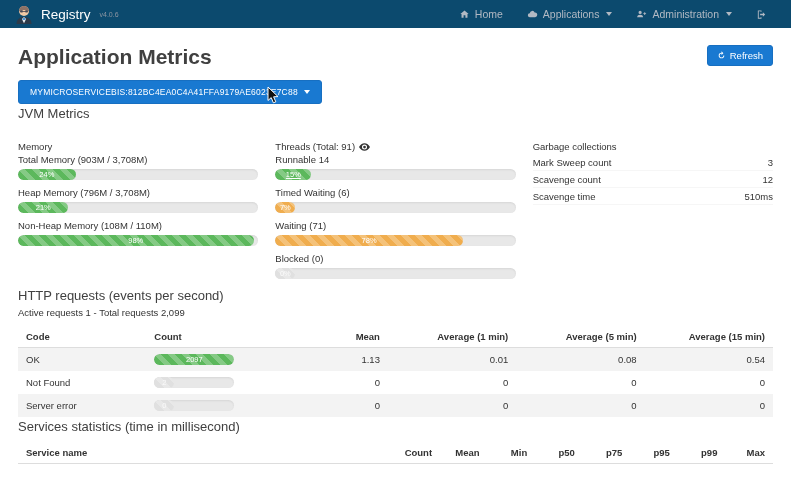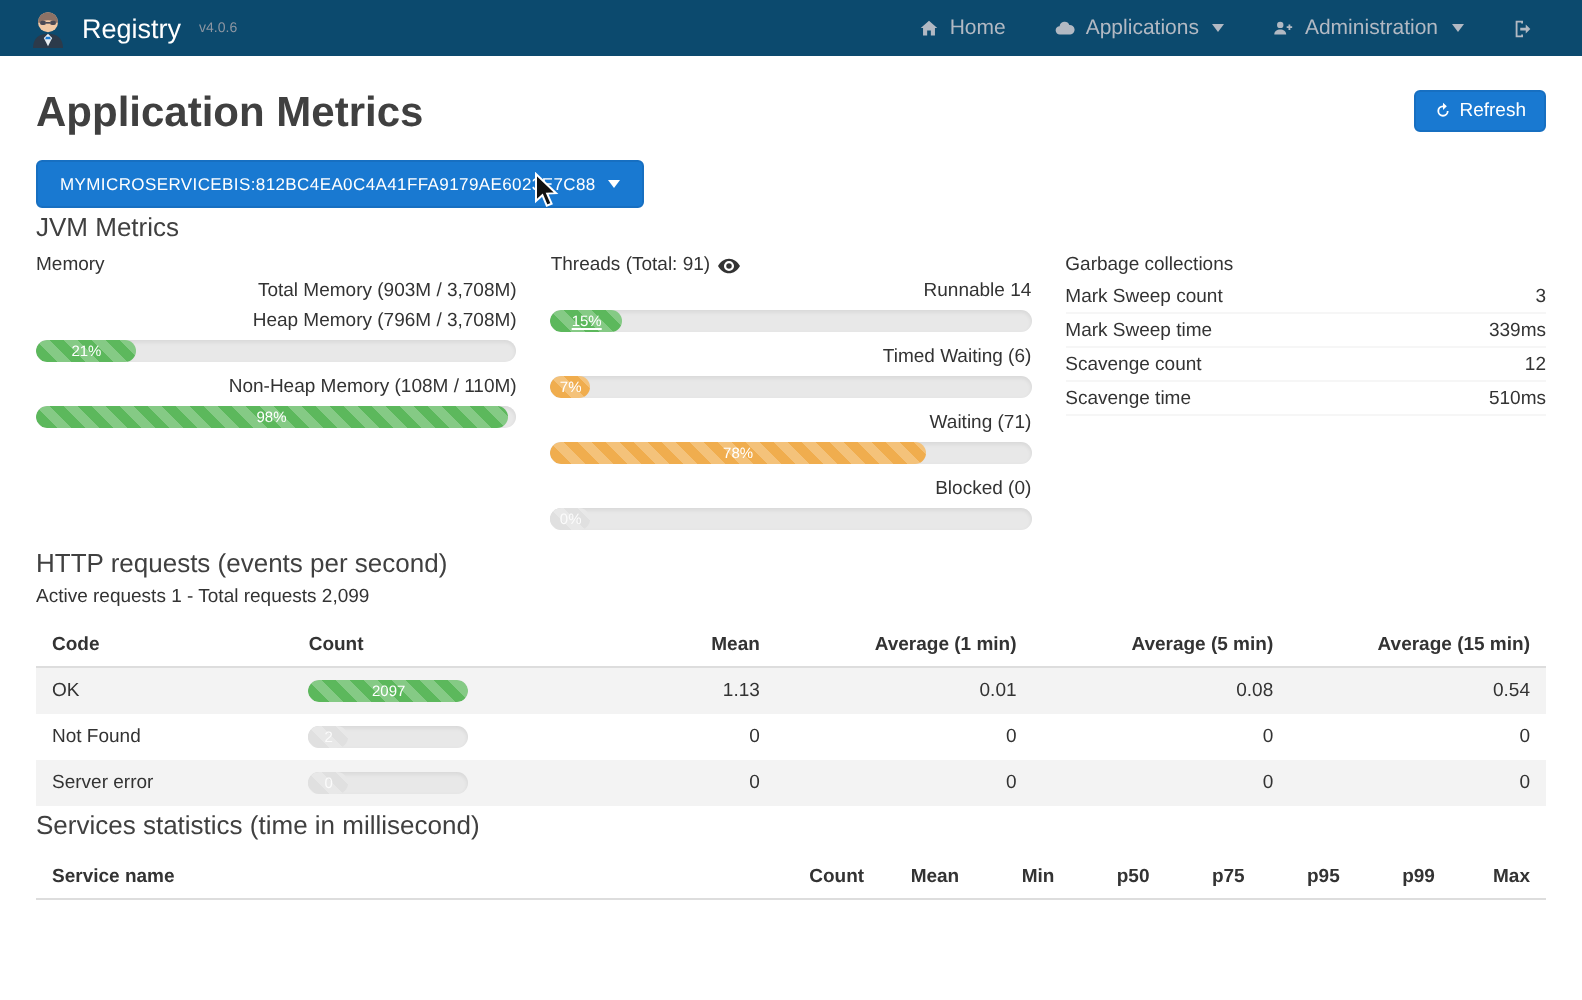--- a/index.html
+++ b/index.html
@@ -40,21 +40,21 @@
   }
   .btn-refresh svg { width:9px; height:9px; fill:#fff; }
   .btn-instance {
     margin-top:11px; background:#1979d1; border:1px solid #176fc1; color:#fff;
     border-radius:3px; font-size:8.5px; padding:6px 11px; display:flex;
     align-items:center; cursor:pointer; font-family:inherit; letter-spacing:.2px;
   }
   .btn-instance .caret { border-top-color:#fff; margin-left:6px; }
   h3 { font-size:13px; font-weight:400; color:#404040; margin-top:2px; }
   
-  .jvm-row { display:flex; gap:17px; margin-top:6px;text-align:right; }
+  .jvm-row { display:flex; gap:17px; margin-top:20px; }
   .jvm-col { flex:1; min-width:0; }
   .col-title { font-size:9.5px; color:#333; margin-bottom:2px; display:flex; align-items:center; gap:4px; }
   .col-title svg { width:11px; height:8px; fill:#333; cursor:pointer; }
   .bar-label { font-size:9.5px; color:#333; margin:2px 0 4px 0; }
   .progress {
     height:11px; background:#e8e8e8; border-radius:7px; overflow:hidden;
     box-shadow:inset 0 1px 2px rgba(0,0,0,.08); margin-bottom:7px;
   }
   .progress-bar {
     height:100%; border-radius:7px; display:flex; align-items:center; justify-content:center;
@@ -145,20 +145,23 @@
     <span class="caret"></span>
   </button>
 
   <h3>JVM Metrics</h3>
 
   <div class="jvm-row">
     <div class="jvm-col">
       <div class="col-title">Memory</div>
       <div id="memory-bars">
           <div class="bar-label">Total Memory (903M / 3,708M)</div>
+          <div class="progress">
+            <div class="progress-bar pb-green" style="width: 24%;">24%</div>
+          </div>
           <div class="bar-label">Heap Memory (796M / 3,708M)</div>
           <div class="progress">
             <div class="progress-bar pb-green" style="width: 21%;">21%</div>
           </div>
           <div class="bar-label">Non-Heap Memory (108M / 110M)</div>
           <div class="progress">
             <div class="progress-bar pb-green" style="width: 98%;">98%</div>
           </div>
         </div>
     </div>
@@ -188,24 +191,20 @@
             <div class="progress-bar pb-gray" style="width: 0%;">0%</div>
           </div>
         </div>
     </div>
     <div class="jvm-col">
       <div class="col-title">Garbage collections</div>
       <div id="gc-rows">
           <div class="gc-row">
             <span>Mark Sweep count</span>
             <span>3</span>
-          </div>
-          <div class="gc-row">
-            <span>Mark Sweep time</span>
-            <span>339ms</span>
           </div>
           <div class="gc-row">
             <span>Scavenge count</span>
             <span>12</span>
           </div>
           <div class="gc-row">
             <span>Scavenge time</span>
             <span>510ms</span>
           </div>
         </div>

